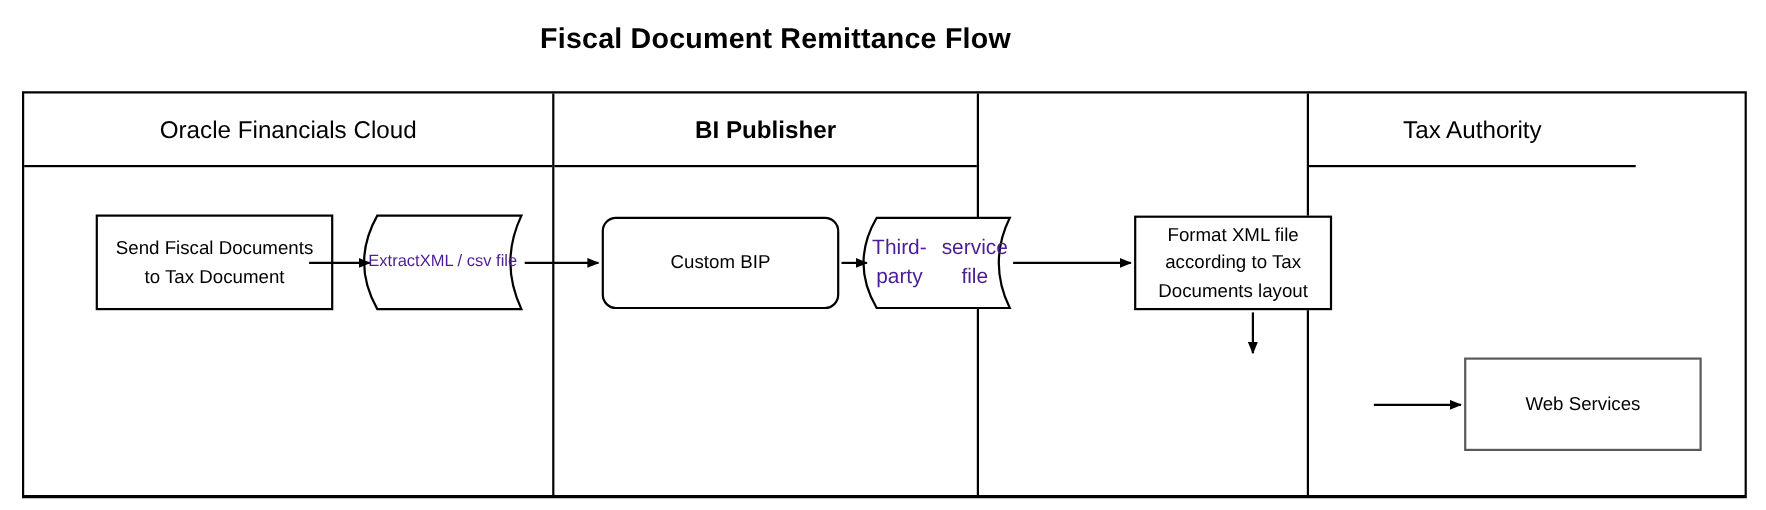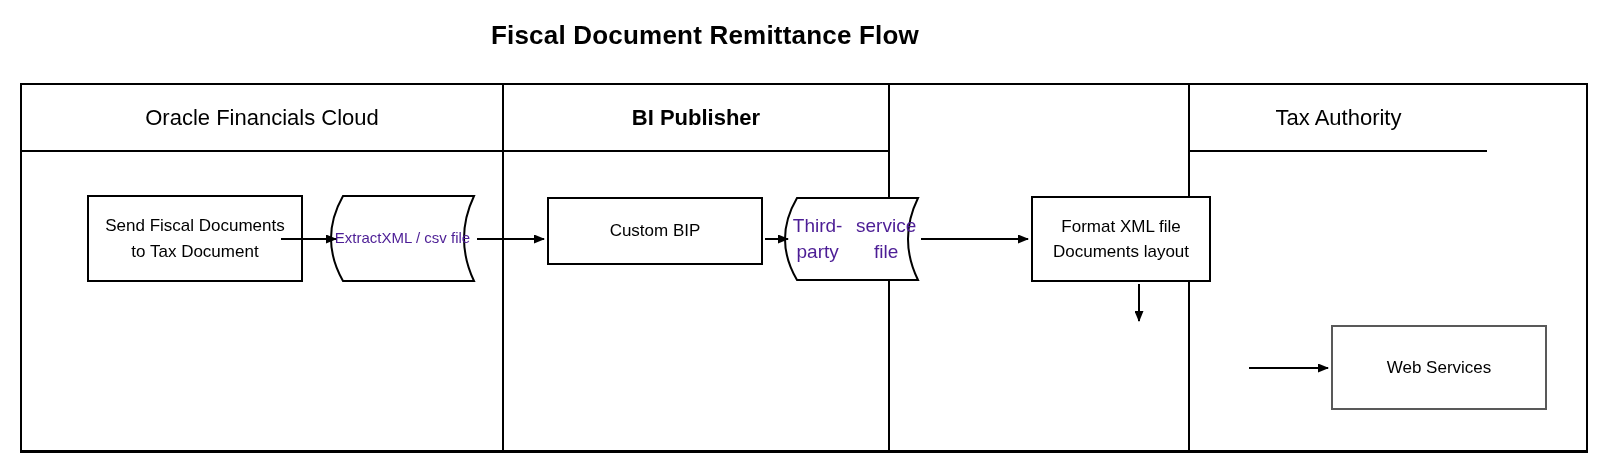--- a/index.html
+++ b/index.html
@@ -43,21 +43,21 @@
   .node {
     position: absolute; background: #fff;
     display: flex; flex-direction: column;
     align-items: center; justify-content: center;
     text-align: center; font-size: 17px; line-height: 1.5; color: #000;
   }
   .process { border: 2px solid #000; }
   .node span { display: block; }
 
   .node-send-fiscal   { left: 63px;  top: 195px; width: 216px; height: 87px; margin-left: 24px; }
-  .node-custom-bip    { left: 547px; top: 197px; width: 216px; height: 68px; }
+  .node-custom-bip    { left: 547px; top: 197px; width: 216px; height: 84px; border-radius: 13px; }
   .node-format-xml    { left: 1031px; top: 196px; width: 180px; height: 86px; }
   .node-send-message  { left: 1031px; top: 324px; width: 216px; height: 86px; }
   .node-web-services  { left: 1331px; top: 325px; width: 216px; height: 85px; border-color: #595959; }
 
   
   .stored { position: absolute; }
   .stored svg { position: absolute; left: 0; top: 0; overflow: visible; }
   .stored .shape-text {
     position: absolute; inset: 0;
     display: flex; flex-direction: row;
@@ -102,20 +102,21 @@
     <span>Send Fiscal Documents</span>
     <span>to Tax Document</span>
   </div>
 
   <div class="node process node-custom-bip">
     <span>Custom BIP</span>
   </div>
 
   <div class="node process node-format-xml">
     <span>Format XML file</span>
+    <span>according to Tax</span>
     <span>Documents layout</span>
   </div>
 
 
   <div class="node process node-web-services">
     <span>Web Services</span>
   </div>
 
   <div class="stored stored-extract">
     <svg width="147" height="87" viewBox="0 0 147 87">

